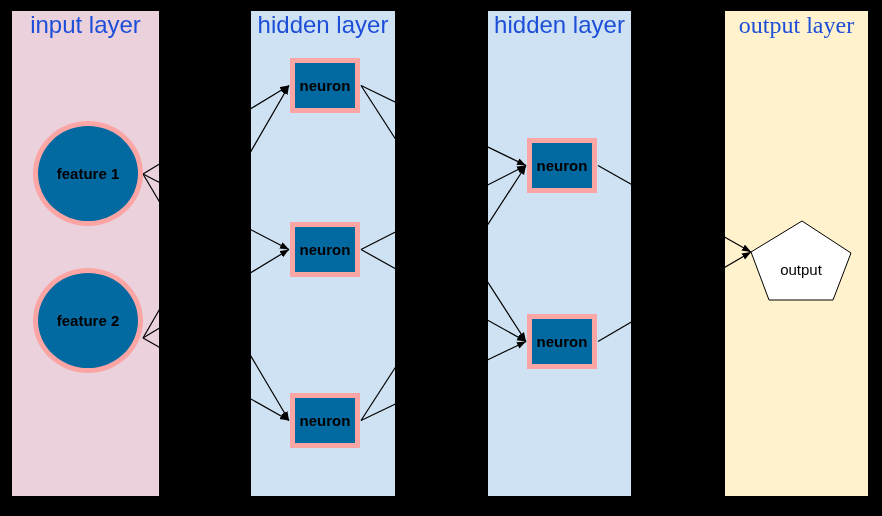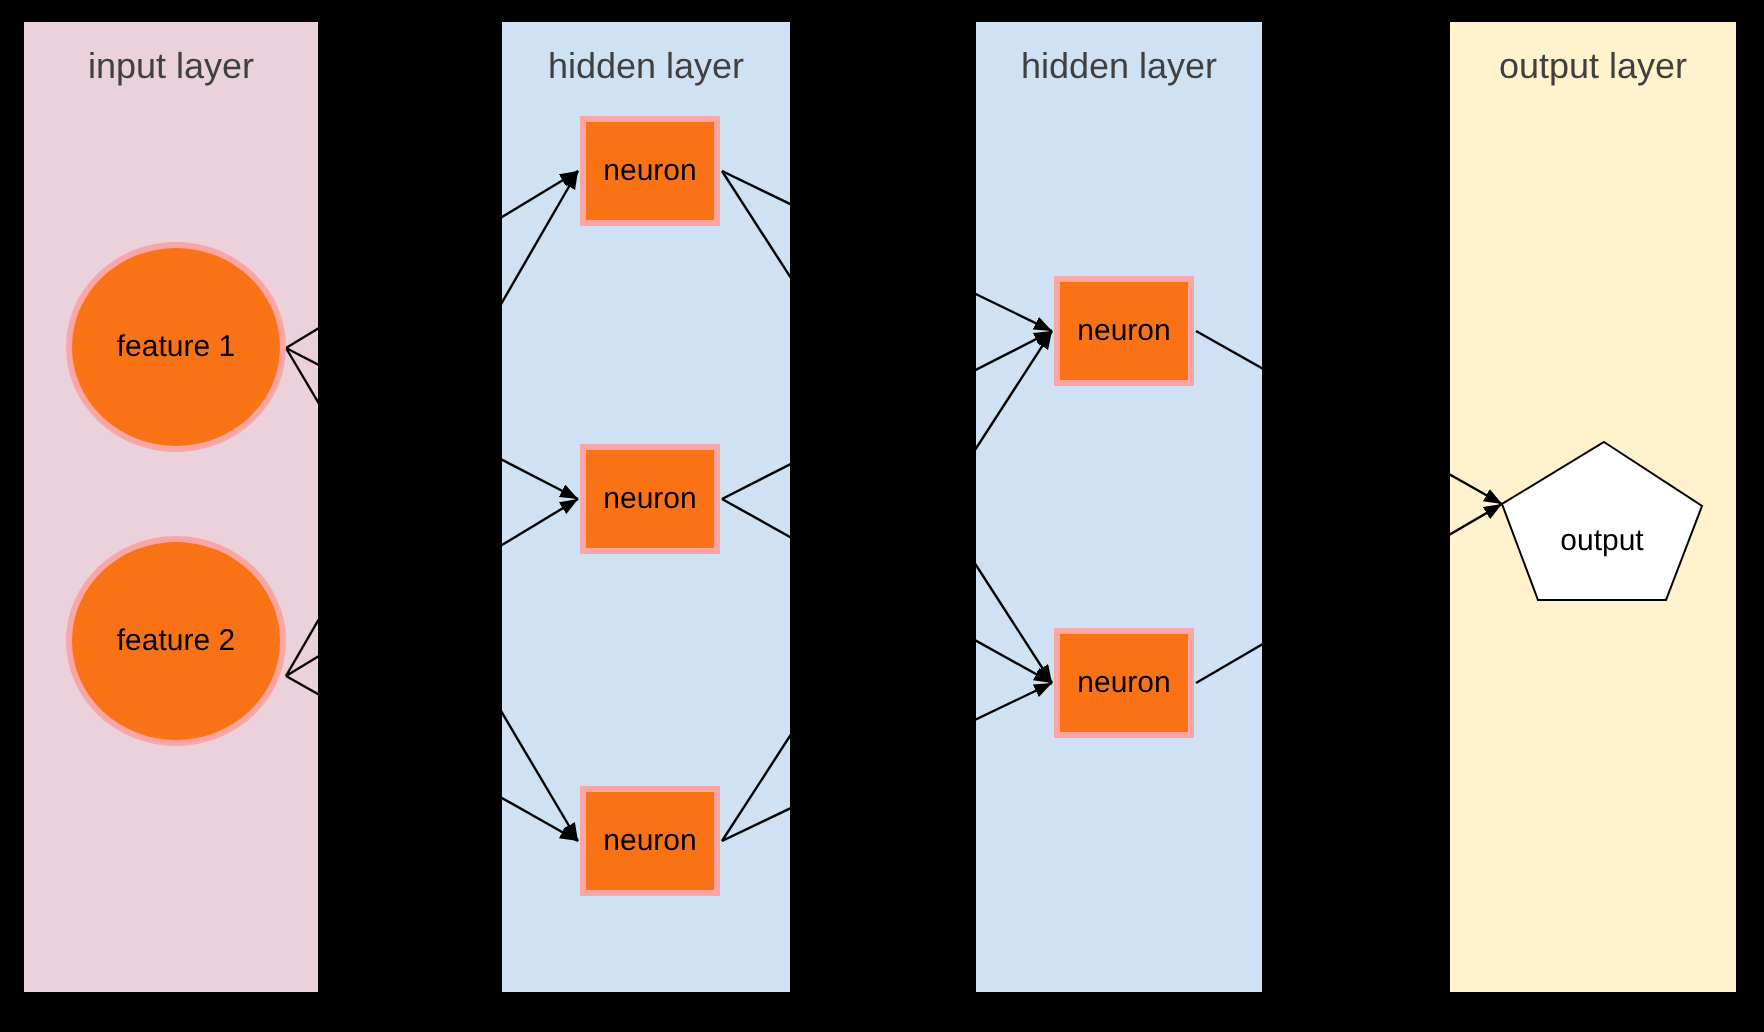--- a/index.html
+++ b/index.html
@@ -15,44 +15,45 @@
     color: #000000;
   }
   .panel {
     position: absolute;
     top: 11px;
     height: 485px;
   }
   #panel-input  { left: 12px;  width: 147px; }
   #panel-h1     { left: 251px; width: 144px; }
   #panel-h2     { left: 488px; width: 143px; }
-  #panel-output { left: 725px; width: 143px; }
+  #panel-output { left: 725px; width: 143px; font-family: Liberation Serif, serif; }
   .panel-title {
     text-align: center;
-    padding-top: 12px;
-    font-size: 18px;
+    padding-top: 0;
+    font-size: 24px;
     line-height: 1.2;
-    color: #404040;
+    color: #1d4ed8;
   }
   #edges {
     position: absolute;
     left: 0;
     top: 0;
     pointer-events: none;
   }
   .node {
     position: absolute;
     box-sizing: border-box;
-    background: #f97316;
-    border: 3px solid #fca5a5;
+    background: #0369a1;
+    border: 5px solid #fca5a5;
     display: flex;
     align-items: center;
     justify-content: center;
     font-size: 15px;
     text-align: center;
+    font-weight: bold;
   }
   .node-circle { border-radius: 50%; }
   #node-feature1 { left: 33px;  top: 121px; width: 110px; height: 105px; }
   #node-feature2 { left: 33px;  top: 268px; width: 110px; height: 105px; }
   .node-rect { width: 70px; height: 55px; }
   #node-h1n1 { left: 290px; top: 58px;  }
   #node-h1n2 { left: 290px; top: 222px; }
   #node-h1n3 { left: 290px; top: 393px; }
   #node-h2n1 { left: 527px; top: 138px; }
   #node-h2n2 { left: 527px; top: 314px; }

